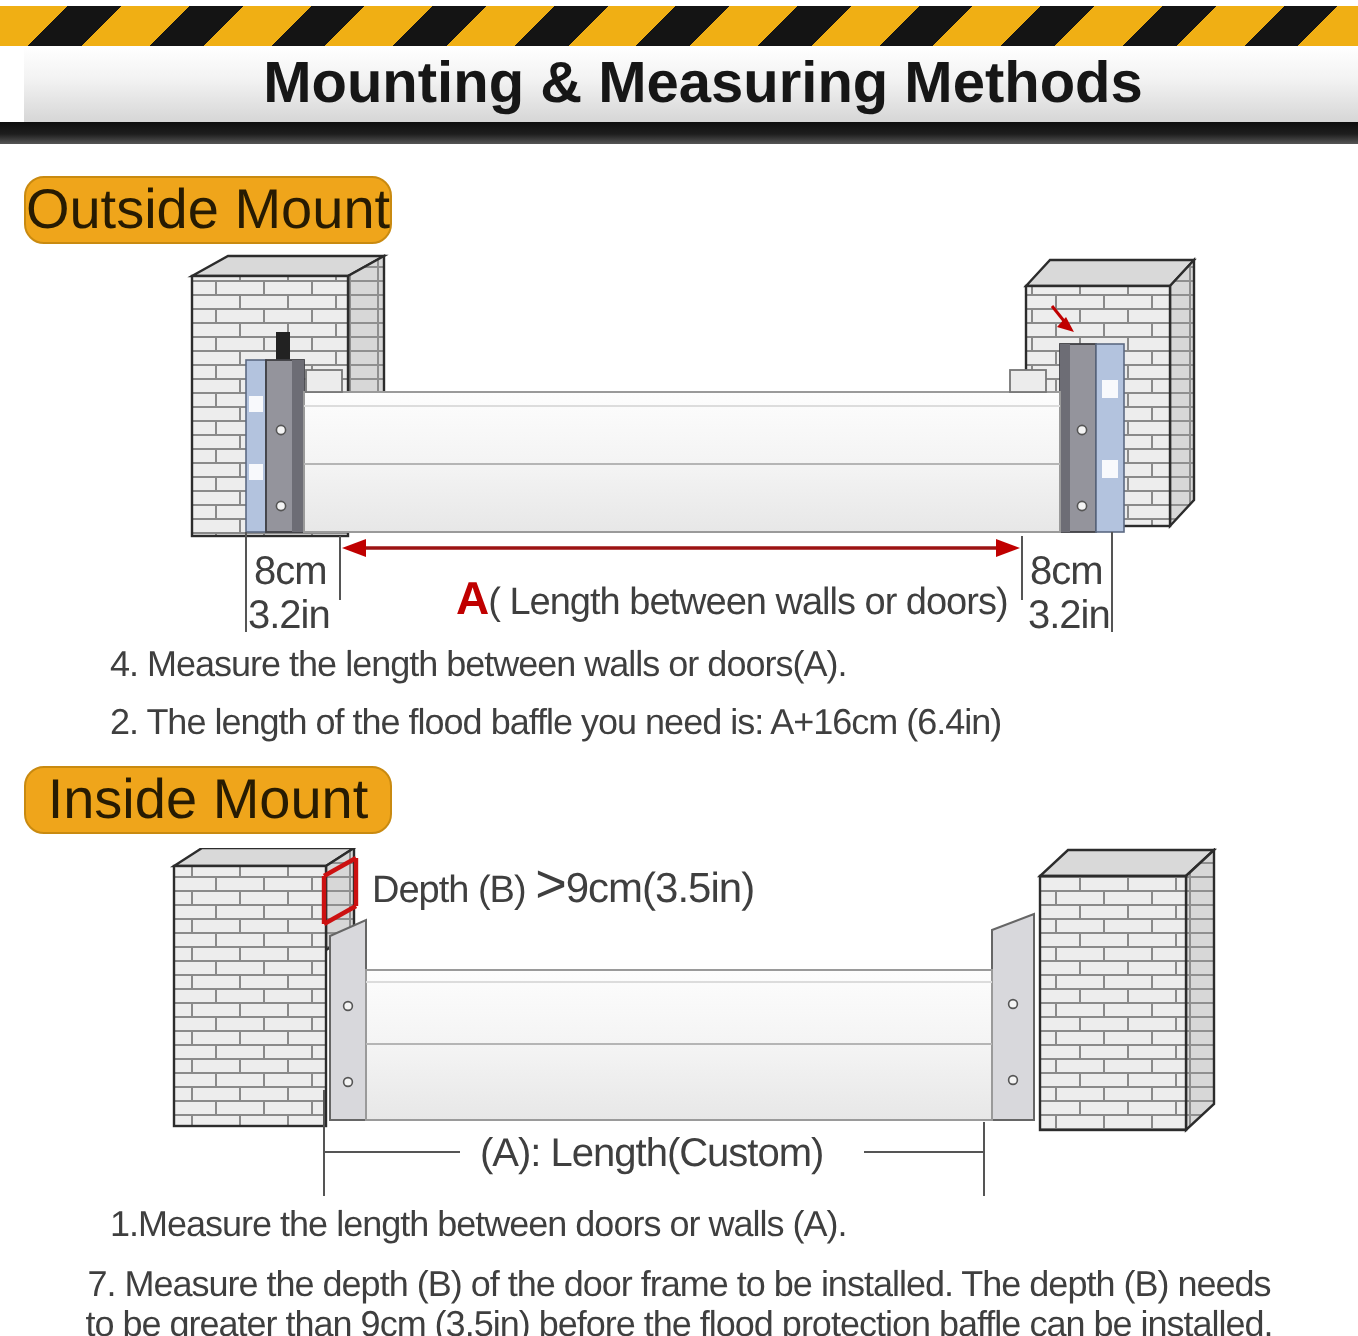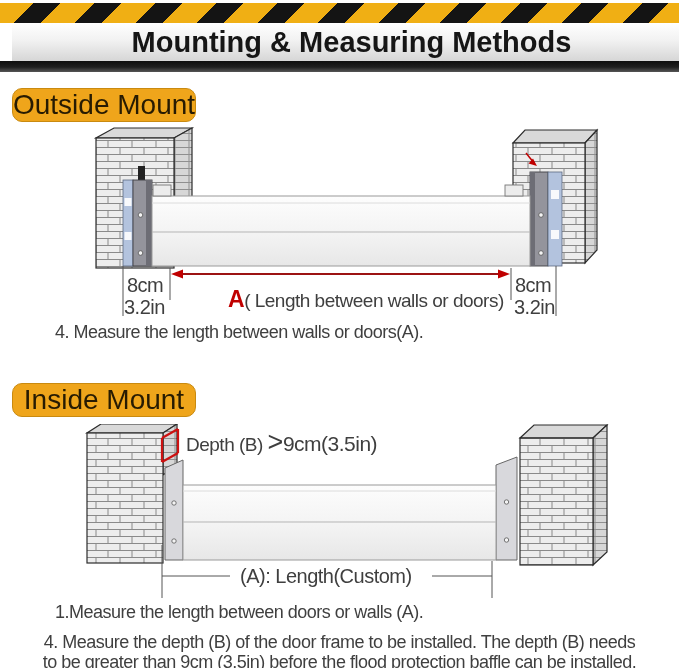--- a/index.html
+++ b/index.html
@@ -170,20 +170,21 @@
       <text x="127" y="166" font-size="20">8cm</text>
       <text x="124" y="188" font-size="20">3.2in</text>
       <text x="515" y="166" font-size="20">8cm</text>
       <text x="514" y="188" font-size="20">3.2in</text>
       <text x="228" y="181" font-size="19"><tspan font-size="23" font-weight="bold" fill="#c00000">A</tspan><tspan>( Length between walls or doors)</tspan></text>
     </g>
   </svg>
 
   <div class="steps" id="outside-steps">
     <div class="step-line">4. Measure the length between walls or doors(A).</div>
+    <div class="step-line">2. The length of the flood baffle you need is: A+16cm (6.4in)</div>
   </div>
 
   <div class="mount-badge" id="inside-badge">
     <span>Inside Mount</span>
   </div>
 
   <svg class="diag" id="diagram-inside" viewBox="0 0 679 178">
     <defs>
       <pattern id="brickB" width="24" height="14" patternUnits="userSpaceOnUse">
         <rect width="24" height="14" fill="#ededed"></rect>
@@ -242,17 +243,17 @@
       <line x1="162" y1="121" x2="162" y2="174" stroke="#555" stroke-width="1"></line>
       <line x1="492" y1="137" x2="492" y2="174" stroke="#555" stroke-width="1"></line>
       <line x1="162" y1="152" x2="230" y2="152" stroke="#555" stroke-width="1"></line>
       <line x1="432" y1="152" x2="492" y2="152" stroke="#555" stroke-width="1"></line>
       <text x="240" y="159" font-size="20">(A): Length(Custom)</text>
     </g>
   </svg>
 
   <div class="steps" id="inside-steps">
     <div class="step-line-first">1.Measure the length between doors or walls (A).</div>
-    <div class="step-line-center">4. Measure the depth (B) of the door frame to be installed. The depth (B) needs</div>
+    <div class="step-line-center">7. Measure the depth (B) of the door frame to be installed. The depth (B) needs</div>
     <div class="step-line-center">to be greater than 9cm (3.5in) before the flood protection baffle can be installed.</div>
   </div>
 
 </div>
 
 </body></html>

